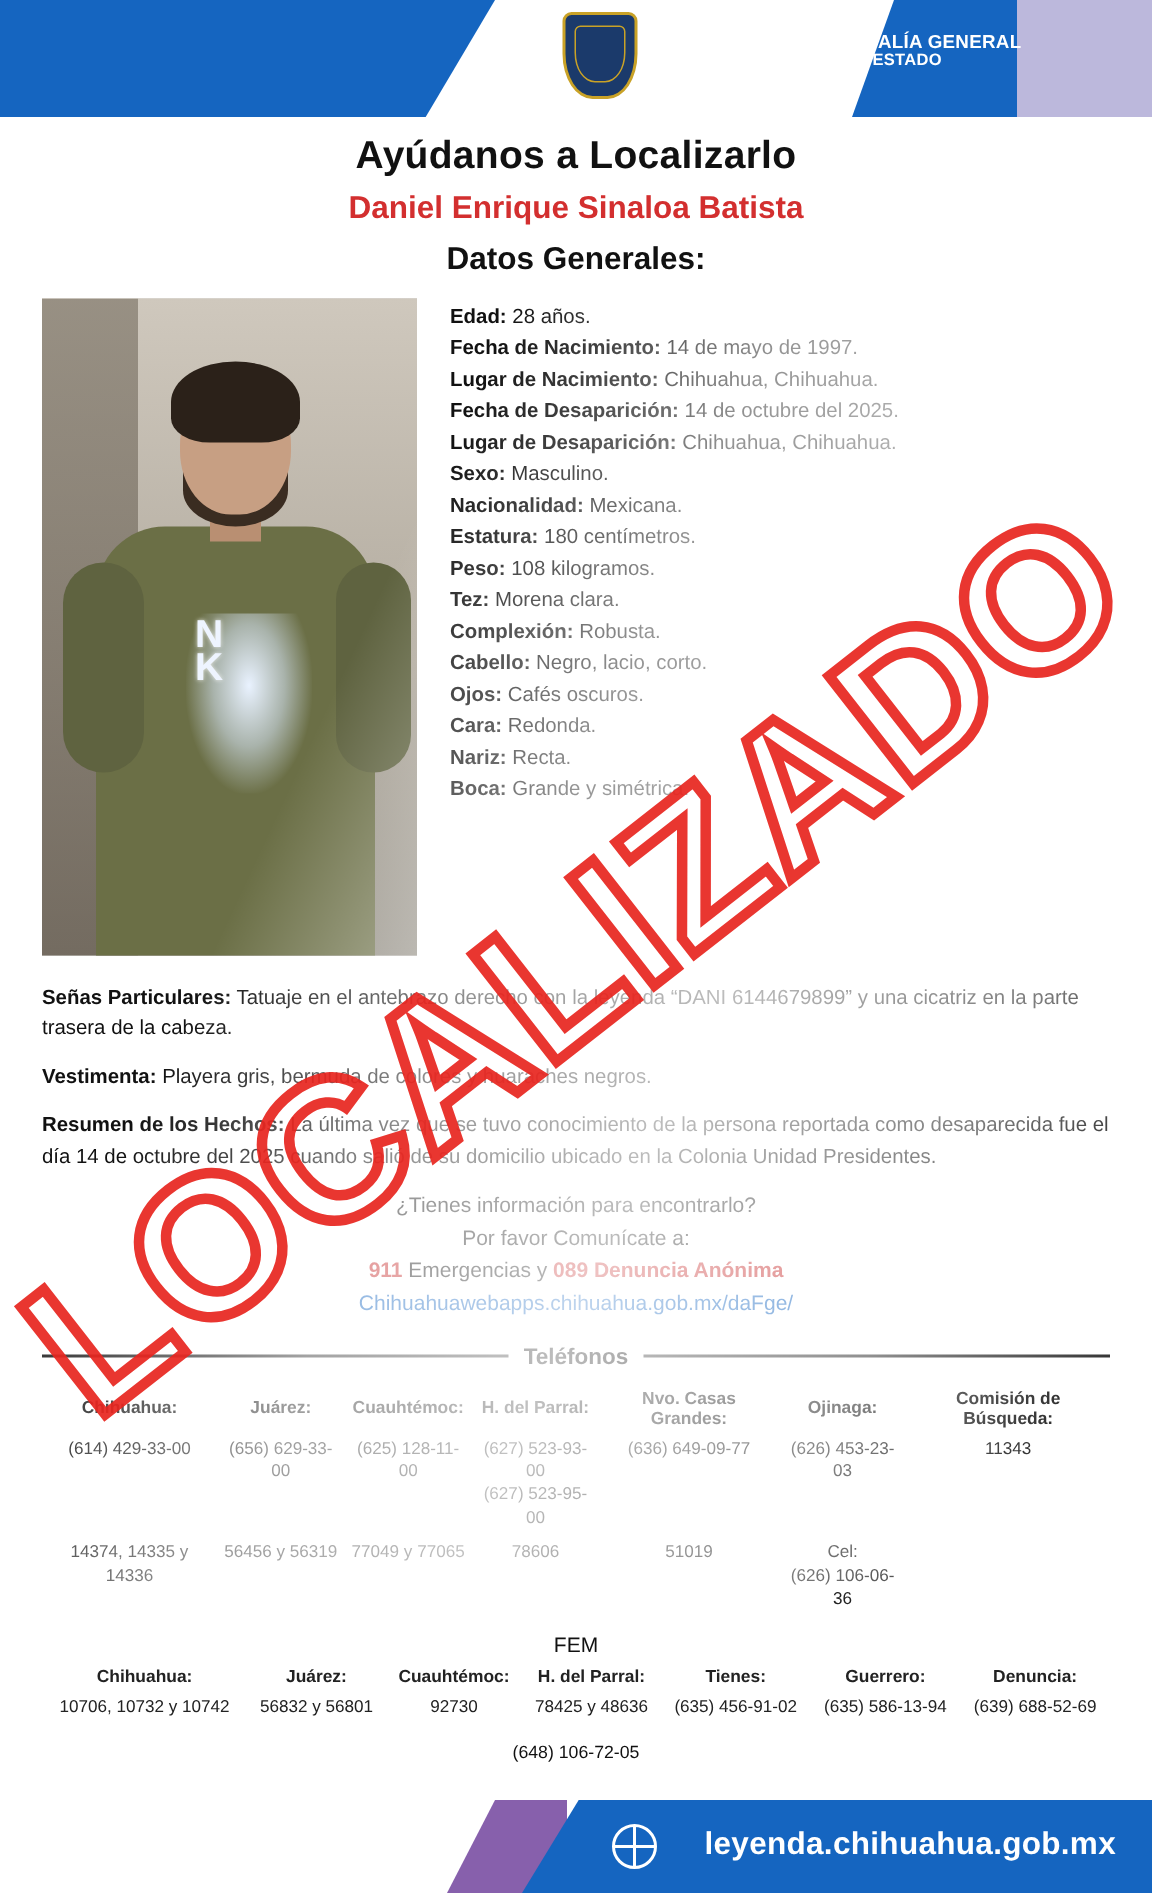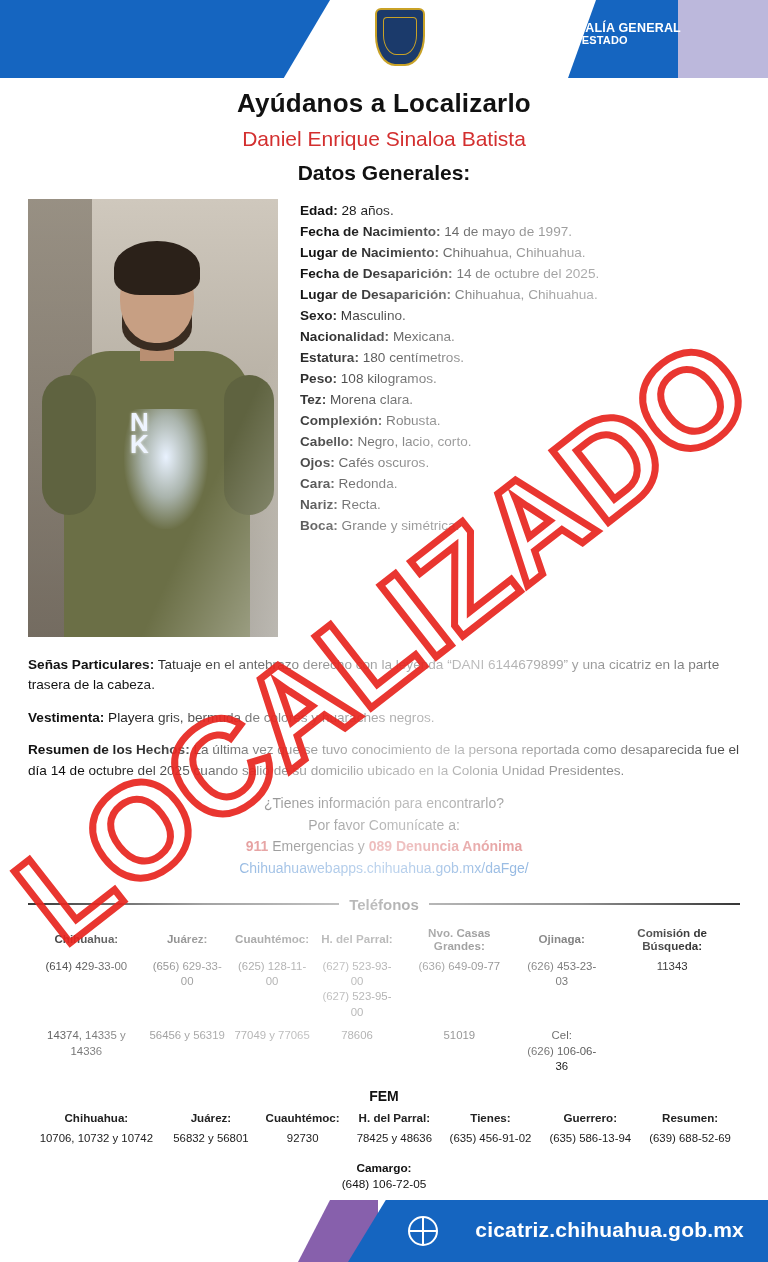--- a/index.html
+++ b/index.html
@@ -94,21 +94,21 @@
   
   .title-block { text-align: center; margin-top: 10px; }
   .title-main {
     font-size: 26px;
     font-weight: bold;
     color: #111;
     letter-spacing: .2px;
   }
   .title-name {
     font-size: 21px;
-    font-weight: normal;
+    font-weight: bold;
     color: #d32f2f;
     margin-top: 8px;
   }
   .title-sub {
     font-size: 21px;
     font-weight: bold;
     color: #111;
     margin-top: 10px;
   }
 
@@ -215,21 +215,21 @@
   table.tel th {
     font-weight: bold;
     padding: 3px 2px;
     font-size: 11.6px;
   }
   table.tel td {
     padding: 4px 2px;
     vertical-align: top;
     line-height: 1.35;
   }
-  .fem-title { text-align:center; font-weight:bold; font-size:14px; margin: 10px 0 4px; }
+  .fem-title { text-align:center; font-weight:normal; font-size:14px; margin: 10px 0 4px; }
 
   
   .footer {
     position: absolute;
     left: 0; bottom: 0;
     width: 768px; height: 62px;
   }
   .footer .bg {
     position:absolute; right:0; top:0; width:420px; height:62px;
     background:#1565c0;
@@ -417,46 +417,45 @@
 
   <table class="tel">
     <thead>
       <tr>
         <th>Chihuahua:</th>
         <th>Juárez:</th>
         <th>Cuauhtémoc:</th>
         <th>H. del Parral:</th>
         <th>Tienes:</th>
         <th>Guerrero:</th>
-        <th>Resumen:</th>
+        <th>Denuncia:</th>
       </tr>
     </thead>
     <tbody>
       <tr>
         <td style="white-space:pre-line">10706, 10732 y 10742</td>
         <td style="white-space:pre-line">56832 y 56801</td>
         <td style="white-space:pre-line">92730</td>
         <td style="white-space:pre-line">78425 y 48636</td>
         <td style="white-space:pre-line">(635) 456-91-02</td>
         <td style="white-space:pre-line">(635) 586-13-94</td>
         <td style="white-space:pre-line">(639) 688-52-69</td>
       </tr>
     </tbody>
   </table>
 
   <div style="text-align:center; margin-top:10px;">
-    <div style="font-weight:bold; font-size:11.8px;">Camargo:</div>
     <div style="font-size:11.8px; margin-top:2px;">(648) 106-72-05</div>
   </div>
 </div>
 
 <div class="fade-veil"></div>
 
 <div class="stamp">
   <span class="stamp-inner">LOCALIZADO</span>
 </div>
 
 <div class="footer">
   <div class="bg2"></div>
   <div class="bg"></div>
   <div class="globe"></div>
-  <div class="url">cicatriz.chihuahua.gob.mx</div>
+  <div class="url">leyenda.chihuahua.gob.mx</div>
 </div>
 
 </body></html>

